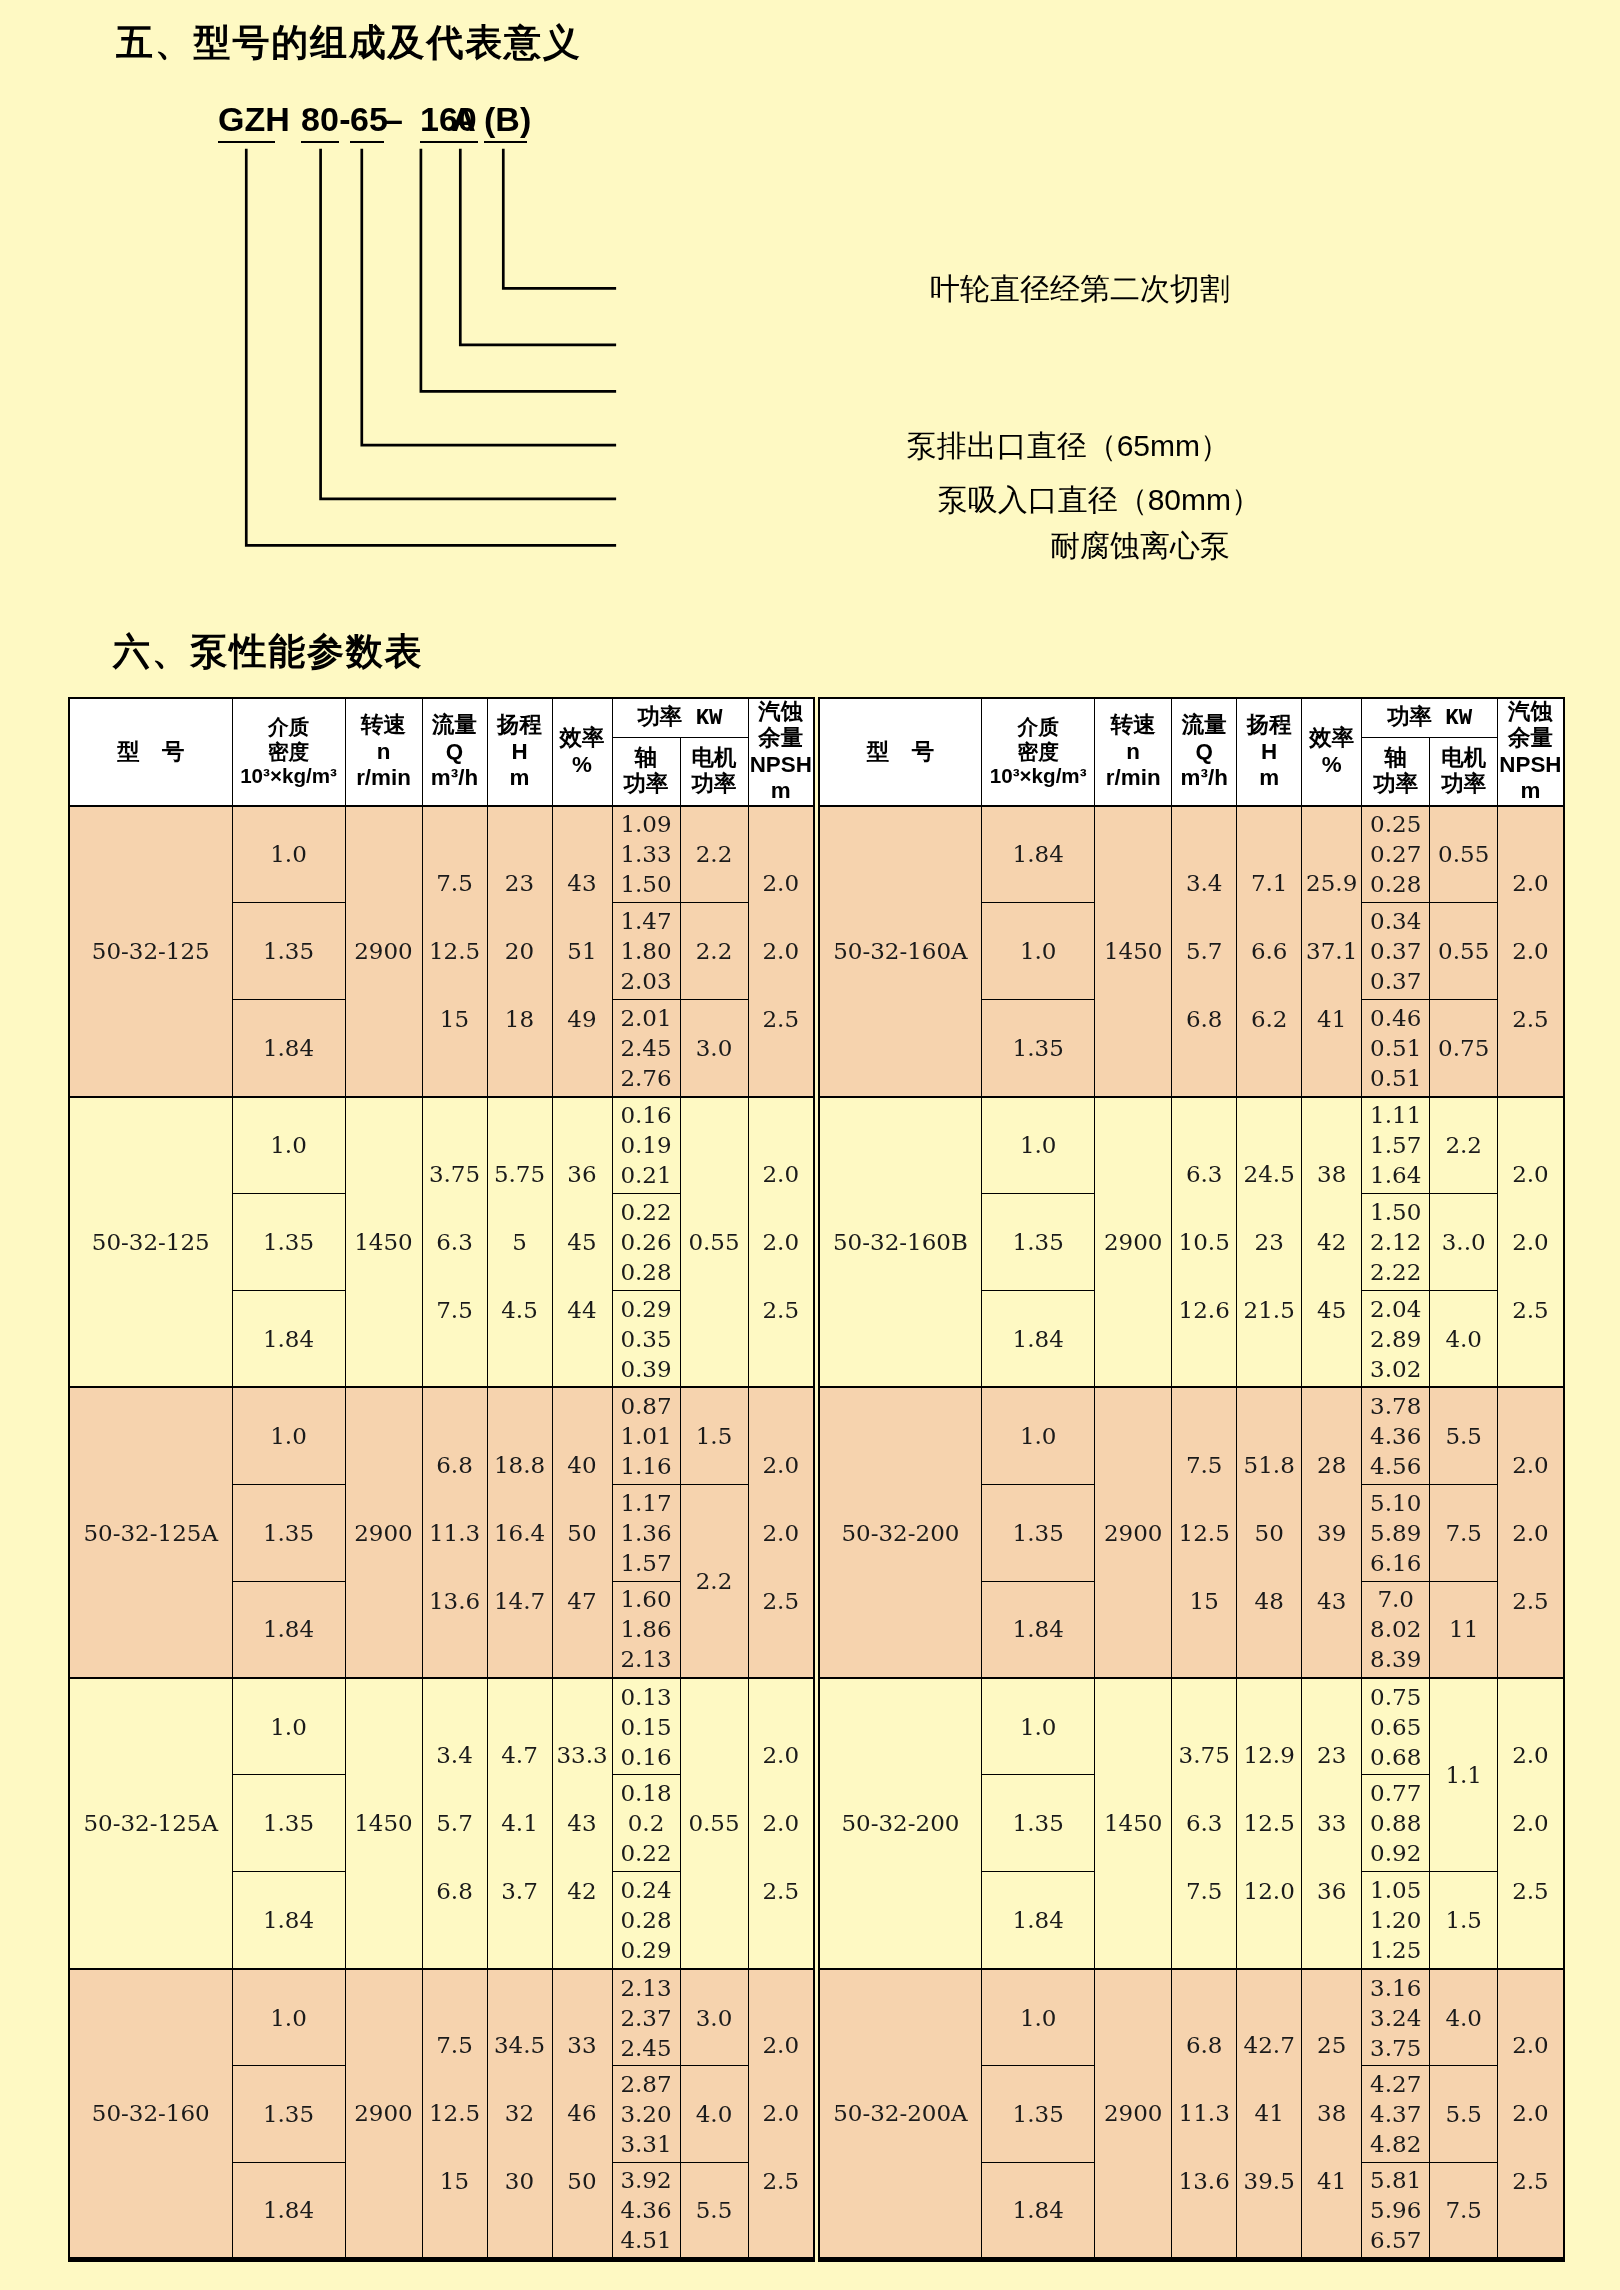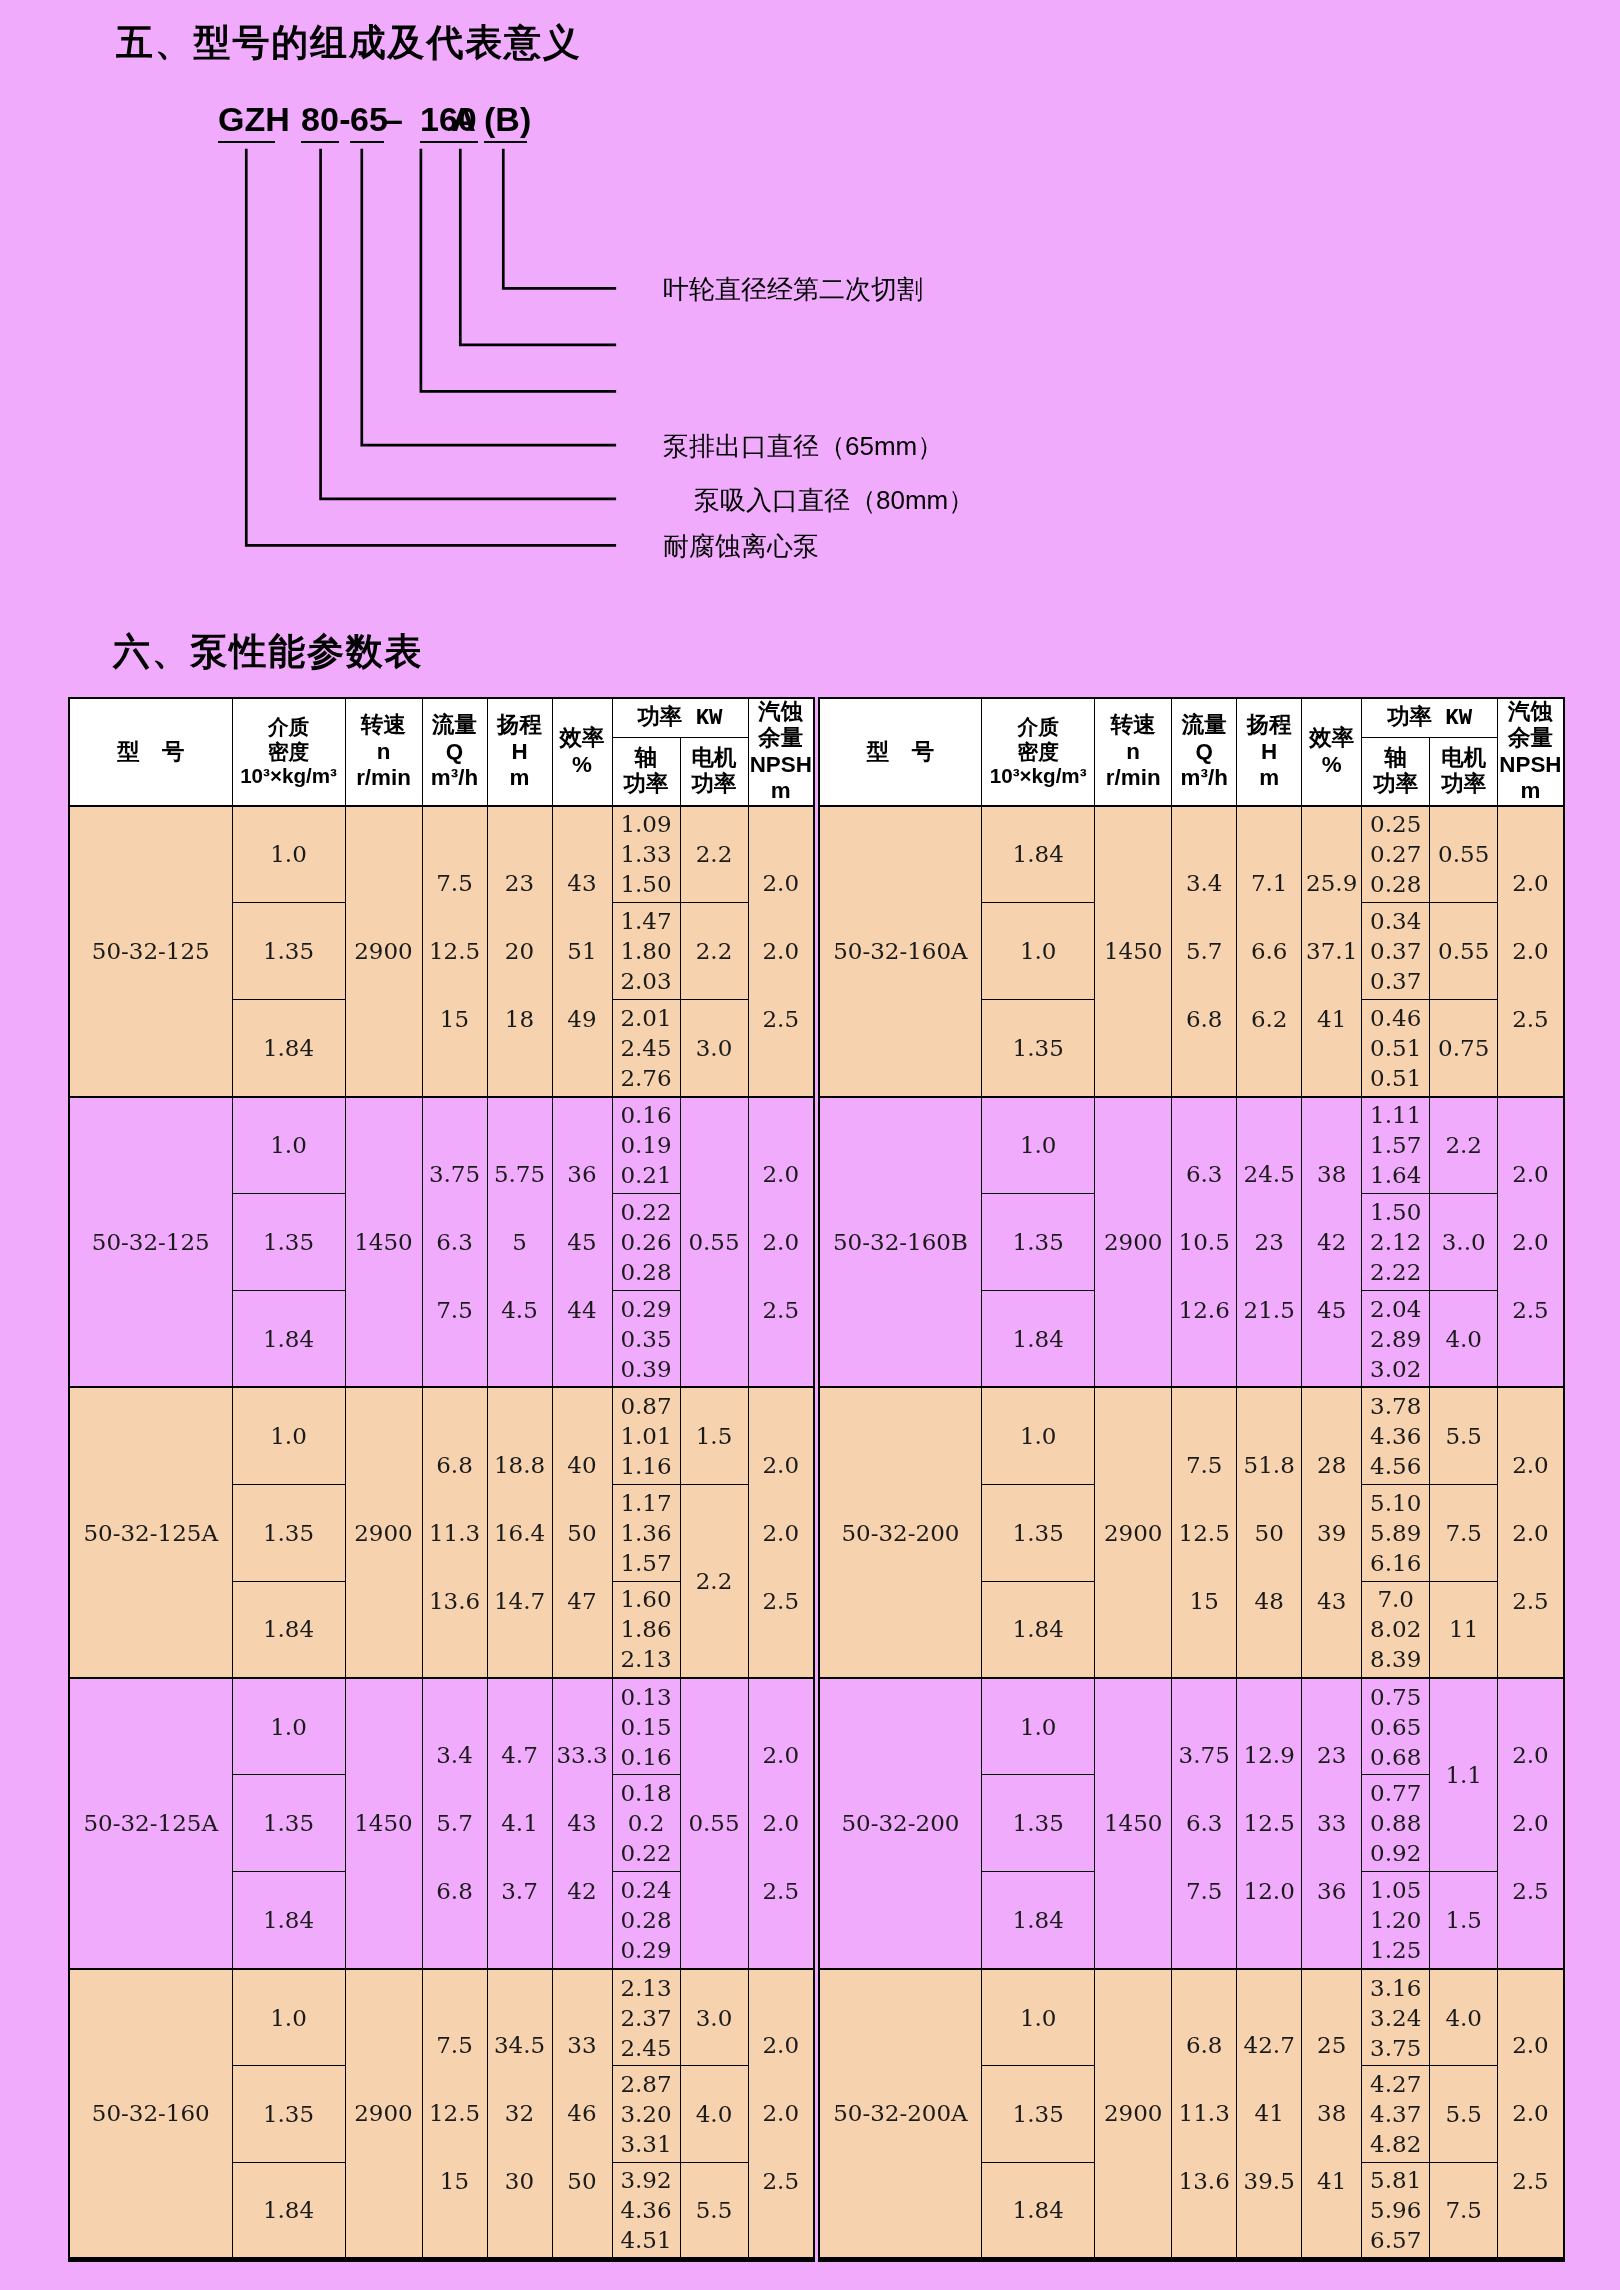--- a/index.html
+++ b/index.html
@@ -1,30 +1,30 @@
 <!DOCTYPE html>
 <html style="font-size:14.3px"><head>
 <meta charset="utf-8">
 <style>
   html,body{margin:0;padding:0;background:#ffffff;}
-  .page{position:relative;width:1620px;height:2291px;background:#f0abfc;overflow:hidden;
+  .page{position:relative;width:1620px;height:2291px;background:#fef9c3;overflow:hidden;
         font-family:"Liberation Sans",sans-serif;color:#111;}
 
   
   .sec-title{position:absolute;font-weight:bold;font-size:37px;letter-spacing:1.8px;color:#000;}
   #title5{left:116px;top:18px;}
   #title6{left:113px;top:627px;}
 
   
   .code-part{position:absolute;top:100px;height:41px;font-size:34px;font-weight:600;
              text-align:center;color:#000;line-height:39px;}
   .code-part.u{border-bottom:2.7px solid #000;}
   #diagram-lines{position:absolute;left:0;top:0;width:1620px;height:627px;}
-  .code-label{position:absolute;left:663px;width:627px;height:34px;font-size:26px;
-              line-height:34px;color:#000;font-weight:500;}
+  .code-label{position:absolute;left:603px;width:627px;height:34px;font-size:30px;
+              line-height:34px;color:#000;font-weight:500;text-align:right;}
 
   
   .tables{position:absolute;left:68px;top:697px;width:1497px;display:flex;gap:2.7px;}
   table{border-collapse:collapse;table-layout:fixed;width:746px;
         border:2.7px solid #000;border-bottom-width:5.4px;}
   th,td{border:1.8px solid #000;padding:0;text-align:center;vertical-align:middle;
         white-space:pre-line;overflow:hidden;}
   th{font-family:"Liberation Sans",sans-serif;font-weight:bold;font-size:22.4px;
      line-height:1.18;color:#000;background:#fff;}
   th.th-density{font-size:20.6px;}

